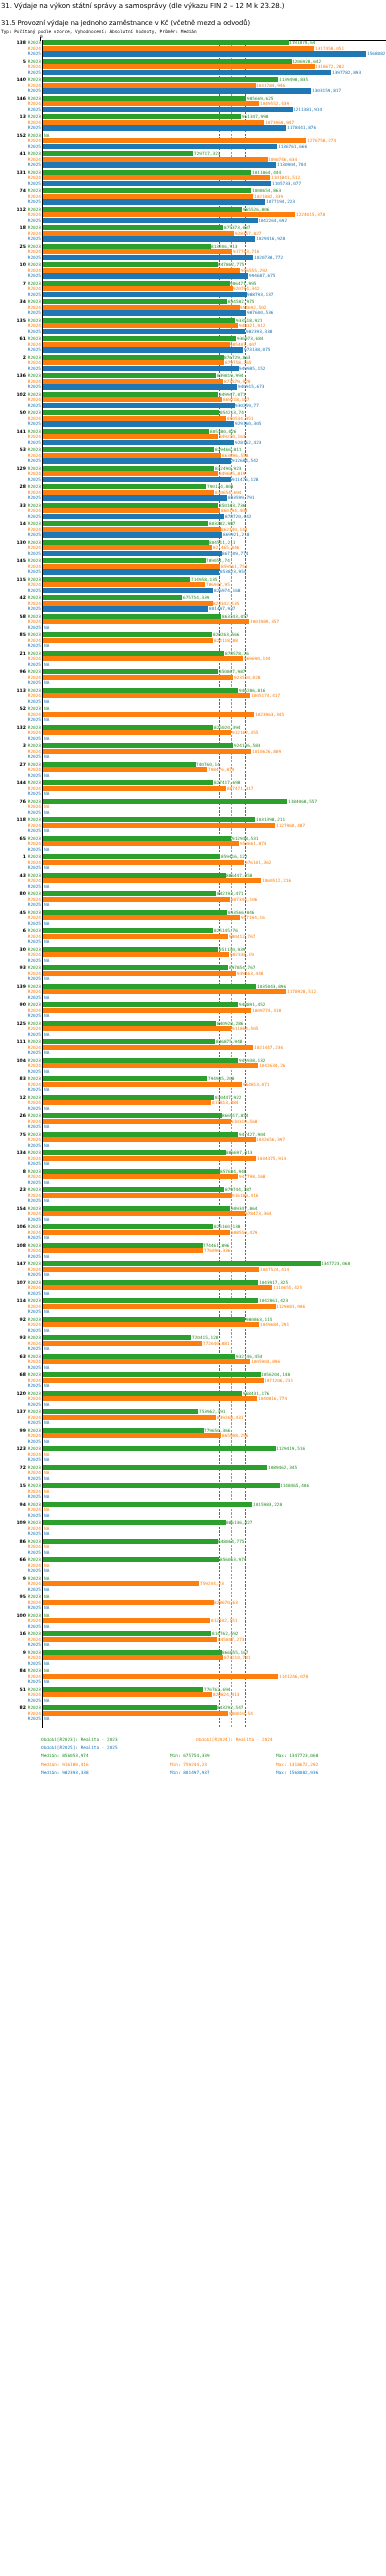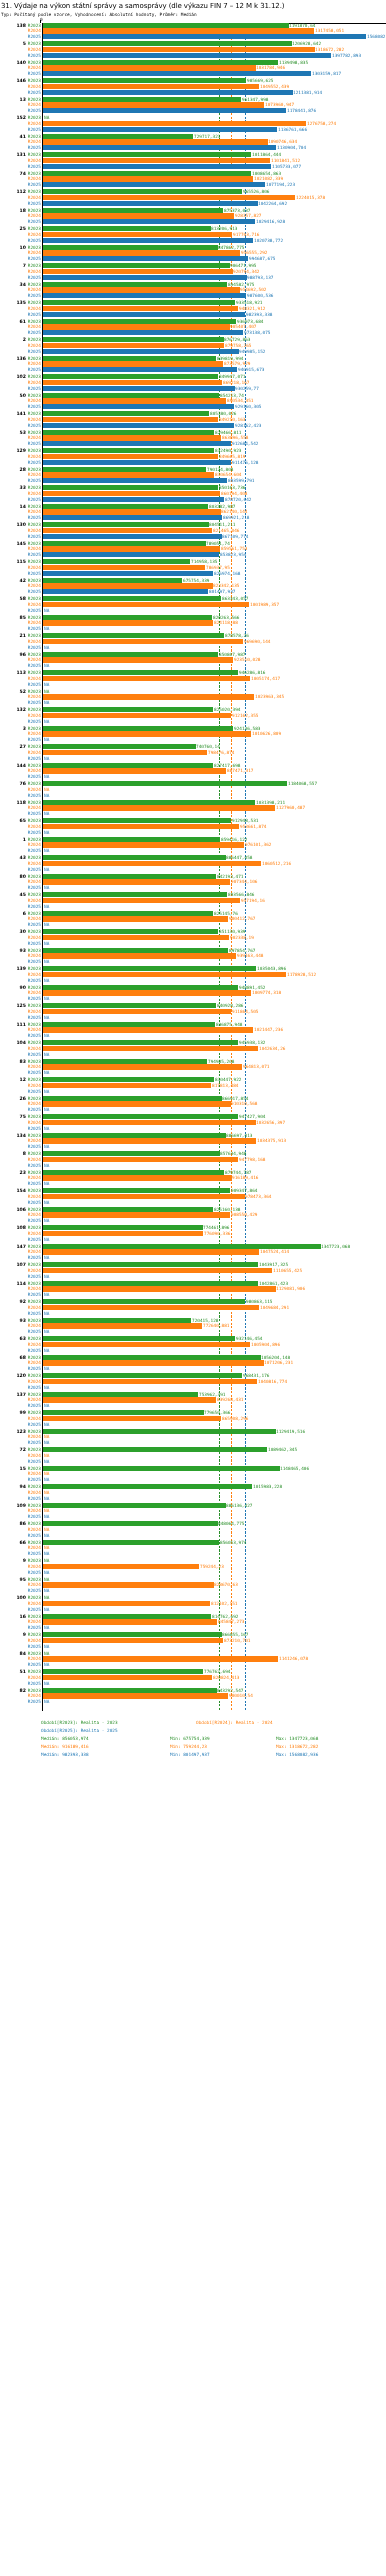--- a/index.html
+++ b/index.html
@@ -38,21 +38,22 @@
   .f-c2{position:absolute;left:170px;}
   .f-c3{position:absolute;left:276px;}
   .f-s1{position:absolute;left:41px;}
   .f-s2{position:absolute;left:196px;}
 </style>
 </head>
 <body>
 
 <div class="page">
 
-  <div class="title">31. Výdaje na výkon státní správy a samosprávy (dle výkazu FIN 7 – 12 M k 31.12.)</div>
+  <div class="title">31. Výdaje na výkon státní správy a samosprávy (dle výkazu FIN 2 – 12 M k 23.28.)</div>
+  <div class="subtitle">31.5 Provozní výdaje na jednoho zaměstnance v Kč (včetně mezd a odvodů)</div>
   <div class="meta">Typ: Počítaný podle vzorce, Vyhodnocení: Absolutní hodnoty, Průměr: Medián</div>
 
   <div class="plot" id="plot">
     <div class="axis-zero-label">0</div>
     <div class="axis-tick"></div>
     <div class="axis-top"></div>
     <div class="axis-line" id="axisline" style="height: 1688px;"></div>
     <div class="refline g" id="ref0" style="left: 219px; height: 1688px;"></div>
     <div class="refline o" id="ref1" style="left: 231px; height: 1688px;"></div>
     <div class="refline b" id="ref2" style="left: 245px; height: 1688px;"></div>

